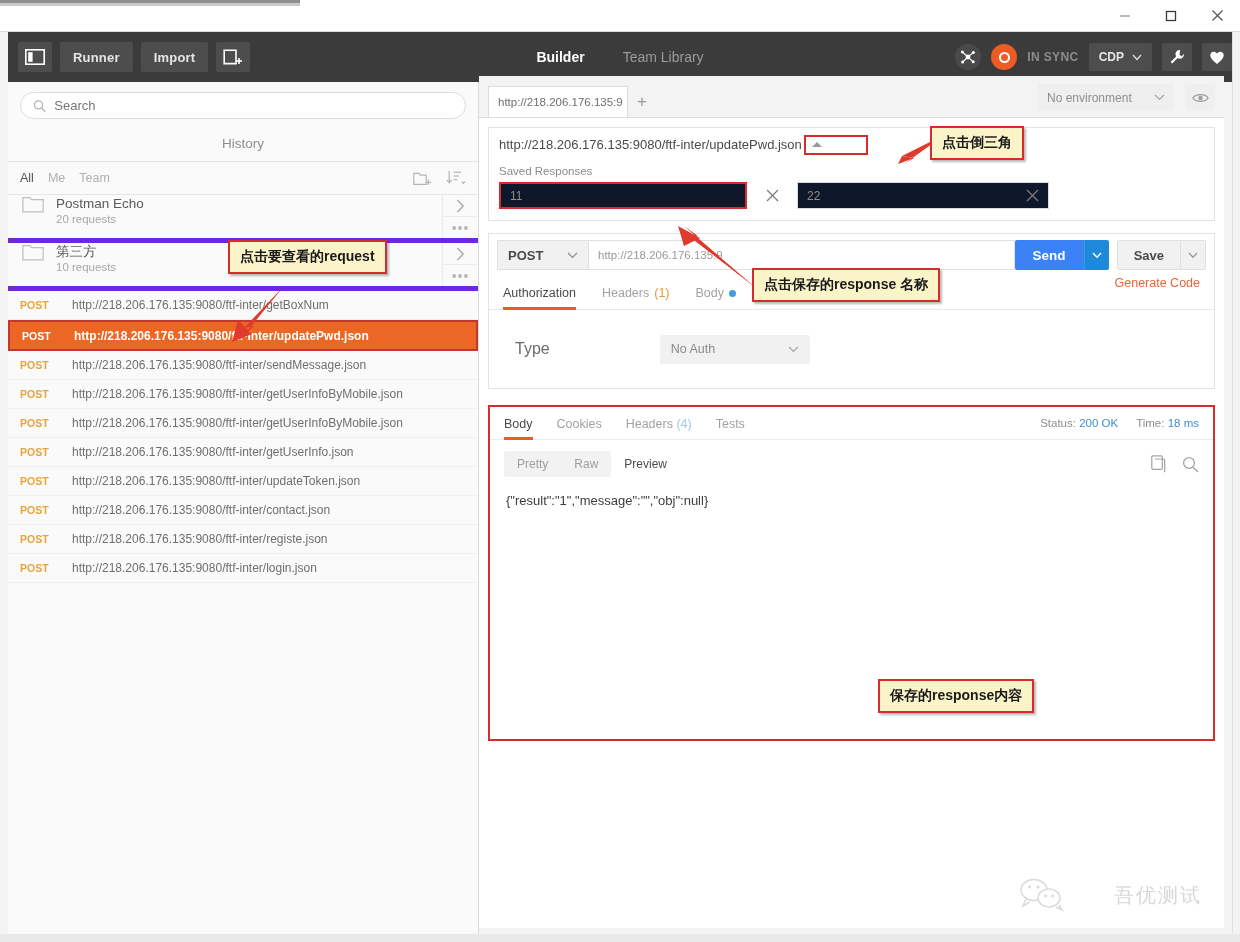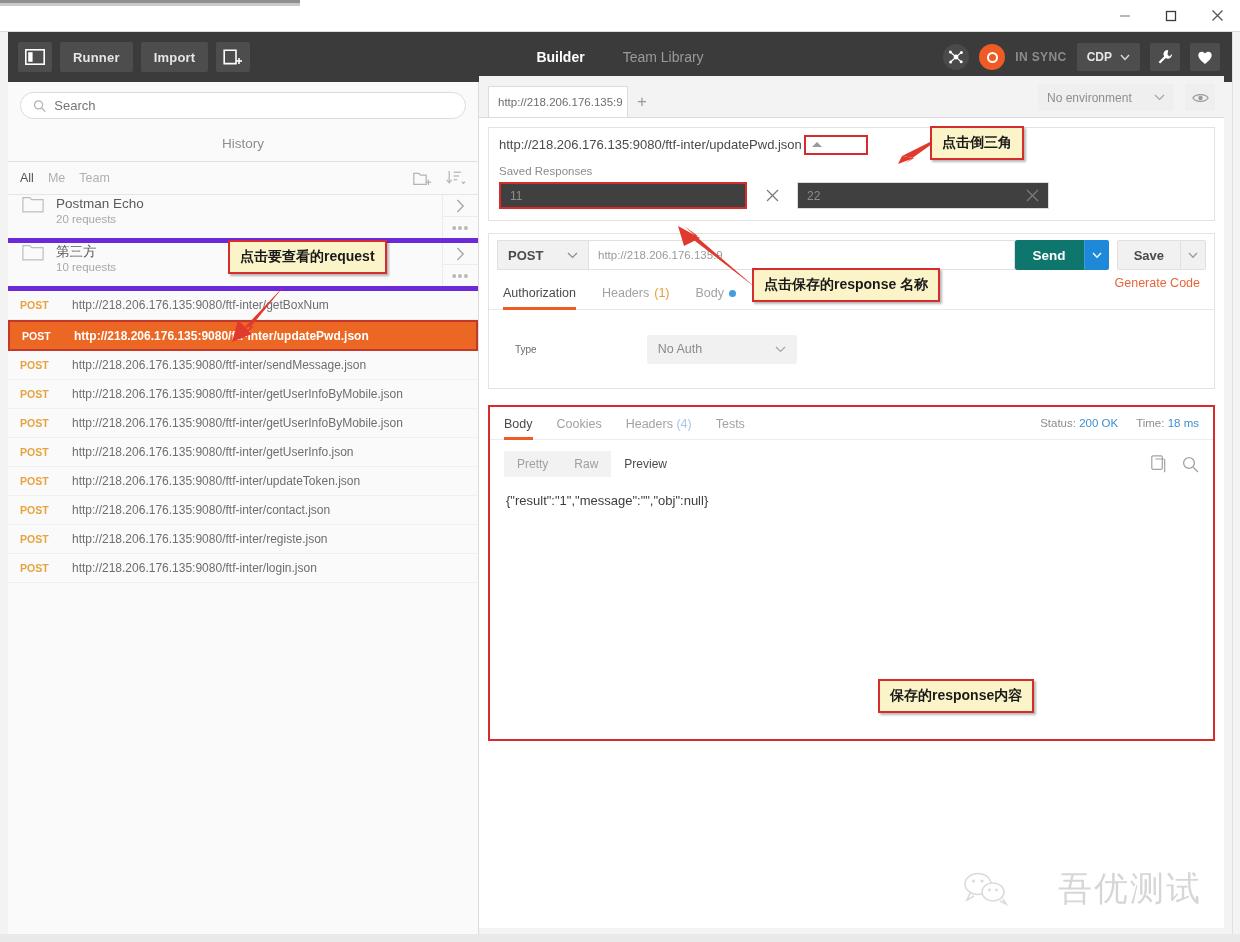--- a/index.html
+++ b/index.html
@@ -46,21 +46,21 @@
   }
   .tb-tab {
     pointer-events: auto; color: #9a9a9a; font-size: 14px; height: 50px;
     display: flex; align-items: center; position: relative; padding: 10px 4px;
   }
   .tb-tab.active { color: #ffffff; font-weight: bold; }
   .tb-tab.active::after {
     content: ""; position: absolute; left: 0; right: 0; bottom: 0; height: 3px; background: #ef5b25;
   }
   .tb-right {
-    margin-left: auto; display: flex; align-items: center; gap: 10px; padding-right: 12px;
+    margin-left: auto; display: flex; align-items: center; gap: 10px; 
   }
   .sync-dot {
     width: 26px; height: 26px; border-radius: 50%; background: #4a4a4a;
     display: flex; align-items: center; justify-content: center;
   }
   .sync-ring {
     width: 26px; height: 26px; border-radius: 50%; background: #ef5b25;
     display: flex; align-items: center; justify-content: center;
   }
   .sync-ring .inner { width: 11px; height: 11px; border-radius: 50%; border: 2px solid #ffffff; }
@@ -168,21 +168,21 @@
     font-size: 13px; color: #4a4a4a;
   }
   .caretbox {
     width: 64px; height: 20px; border: 2px solid #d62c2c; margin-left: 2px;
     display: flex; align-items: center; padding-left: 6px;
   }
   .caret-up { width: 0; height: 0; border-left: 5px solid transparent; border-right: 5px solid transparent; border-bottom: 5px solid #9a9a9a; }
   .savedlabel { font-size: 11.5px; color: #8b8b8b; padding: 4px 0 5px 10px; }
   .savedrow { display: flex; align-items: center; gap: 9px; padding: 0 10px 11px 10px; }
   .savedfield {
-    height: 27px; border: 1px solid #dcdcdc; background: #404040; display: flex;
+    height: 27px; border: 1px solid #dcdcdc; background: #0f172a; display: flex;
     align-items: center; justify-content: space-between; padding: 0 9px;
     font-size: 12px; color: #8d8d8d;
   }
   .savedfield.hl { border: 2px solid #d62c2c; }
   .xbtn {
     width: 32px; height: 27px; display: flex; align-items: center; justify-content: center;
     color: #7b7b7b; font-size: 14px;
   }
 
   
@@ -192,21 +192,21 @@
     width: 92px; height: 30px; background: #f1f1f1; border: 1px solid #e0e0e0;
     display: flex; align-items: center; justify-content: space-between; padding: 0 10px;
     font-size: 13px; color: #4a4a4a; font-weight: bold;
   }
   .urlinput {
     flex: 1; height: 30px; border: 1px solid #e0e0e0; border-left: none; background: #fff;
     display: flex; align-items: center; padding: 0 9px; font-size: 11.5px; color: #9a9a9a;
     overflow: hidden; white-space: nowrap;
   }
   .sendbtn {
-    height: 30px; background: #0f766e; color: #fff; font-size: 13.5px; font-weight: bold;
+    height: 30px; background: #3b82f6; color: #fff; font-size: 13.5px; font-weight: bold;
     display: flex; align-items: center; padding: 0 18px; border-radius: 2px 0 0 2px;
   }
   .sendcaret {
     height: 30px; width: 25px; background: #1d89d8; display: flex; align-items: center;
     justify-content: center; border-left: 1px solid #3e9ade; border-radius: 0 2px 2px 0;
   }
   .savebtn {
     height: 30px; background: #f1f1f1; border: 1px solid #e0e0e0; color: #4a4a4a;
     font-size: 13px; font-weight: bold; display: flex; align-items: center; padding: 0 16px;
     margin-left: 8px; border-radius: 2px 0 0 2px;
@@ -221,21 +221,21 @@
   .rqt {
     font-size: 12.5px; color: #a2a2a2; padding: 10px 0 9px; position: relative; display: flex;
     align-items: center; gap: 5px;
   }
   .rqt.active { color: #4a4a4a; }
   .rqt.active::after { content: ""; position: absolute; left: 0; right: 0; bottom: -1px; height: 3px; background: #ef5b25; }
   .rqt .cnt { color: #e89a3c; }
   .bodydot { width: 7px; height: 7px; border-radius: 50%; background: #3f9de0; display: inline-block; }
   .gencode { margin-left: auto; color: #e8653a; font-size: 12.5px; }
   .authbody { height: 78px; display: flex; align-items: center; padding: 0 26px; gap: 110px; }
-  .authlbl { font-size: 10px; color: #6b6b6b; }
+  .authlbl { font-size: 16px; color: #6b6b6b; }
   .authsel {
     width: 150px; height: 29px; background: #f1f1f1; display: flex; align-items: center;
     justify-content: space-between; padding: 0 11px; font-size: 12.5px; color: #8a8a8a; border-radius: 2px;
   }
 
   
   .respbox {
     margin: 16px 9px 0 9px; border: 2px solid #d62c2c; background: #fff; height: 336px; position: relative;
   }
   .resptabs {
@@ -259,21 +259,21 @@
     position: absolute; background: #fbf4c8; border: 2px solid #d62c2c;
     font-size: 14px; color: #1a1a1a; font-weight: bold; padding: 6px 10px;
     box-shadow: 2px 2px 2px rgba(0,0,0,.28); white-space: nowrap; z-index: 40;
   }
   .arrow { position: absolute; z-index: 39; }
 
   .watermark {
     position: absolute; right: 38px; bottom: 30px; display: flex; align-items: center; gap: 9px;
     opacity: .30; z-index: 30;
   }
-  .wm-text { font-size: 34px; color: #7a7a7a; letter-spacing: 2px; margin-left: 40px; }
+  .wm-text { font-size: 20px; color: #7a7a7a; letter-spacing: 2px; margin-left: 40px; }
 
   .rightborder { position:absolute; right:0; top:32px; width:8px; height:910px; background:#f3f3f3; border-left:1px solid #e0e0e0; }
   .bottomborder { position:absolute; left:0; bottom:0; width:1240px; height:8px; background:#e9e9e9; }
   .leftborder { position:absolute; left:0; top:32px; width:8px; height:910px; background:#f3f3f3; }
 </style>
 </head>
 <body>
 
 <div id="app">
 

